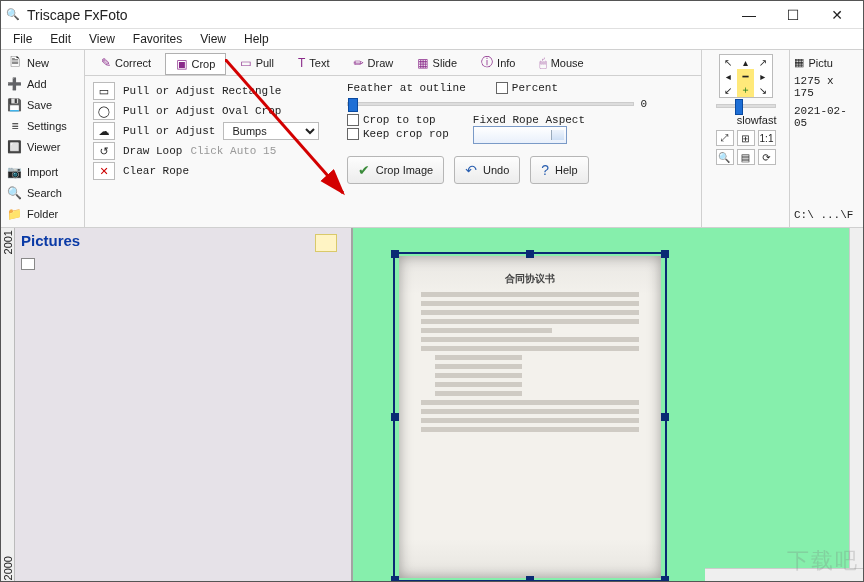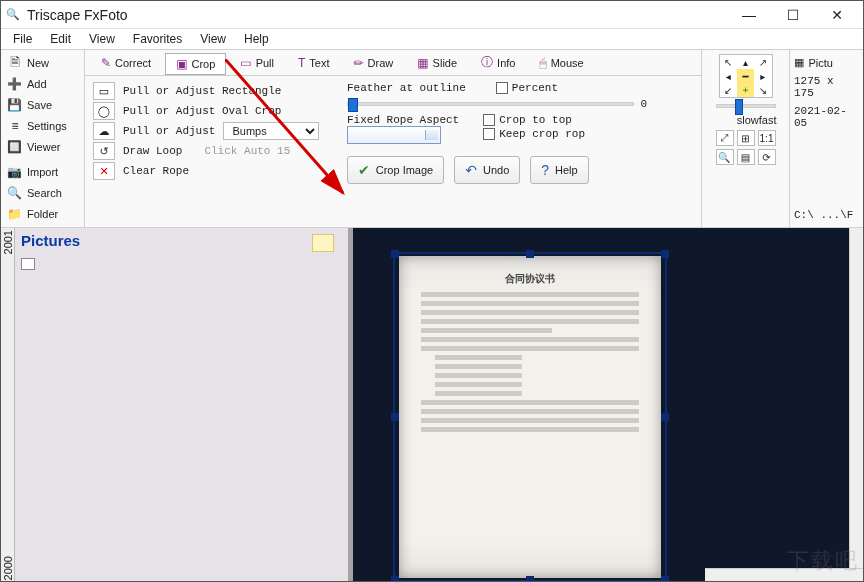--- a/index.html
+++ b/index.html
@@ -43,27 +43,27 @@
 .navcluster span{display:flex;align-items:center;justify-content:center;font-size:10px}
 .navcluster .mid{background:#ffe97a}
 .speedbar{width:60px;height:4px;background:#ddd;border:1px solid #ccc;position:relative;margin:2px 0}
 .speedbar .thumb{position:absolute;left:18px;top:-6px;width:8px;height:16px;background:#1e6fd6;border:1px solid #0a4aa0}
 .speedlabels{width:62px;display:flex;justify-content:flex-end;font-family:"Courier New",monospace;font-size:10px}
 .iconsgrid{display:grid;grid-template-columns:repeat(3,18px);gap:3px}
 .iconsgrid span{width:18px;height:16px;border:1px solid #bbb;display:flex;align-items:center;justify-content:center;font-size:10px;background:#fff}
 .farright{width:74px;border-left:1px solid #d0d0d0;padding:6px 4px;display:flex;flex-direction:column;gap:6px}
 .farright .pictu{display:flex;align-items:center;gap:4px;color:#8a2a8a}
 .main{display:flex;height:calc(100% - 28px - 20px - 178px)}
-.leftpanel{width:352px;background:#e6e2e8;border-right:5px solid #a3a3a3;position:relative}
+.leftpanel{width:352px;background:#e6e2e8;border-right:2px solid #a3a3a3;position:relative}
 .ruler{position:absolute;left:0;top:0;width:14px;height:100%;background:#efefef;border-right:1px solid #bbb;font-size:9px;display:flex;flex-direction:column;justify-content:space-between;align-items:center;padding:2px 0;color:#555}
 .ruler span{writing-mode:vertical-rl;transform:rotate(180deg)}
 .pic-header{position:absolute;left:20px;top:4px;font-size:15px;font-weight:bold;color:#0a3aa6}
 .note{position:absolute;right:14px;top:6px;width:22px;height:18px;background:#fff4c4;border:1px solid #d9c96a}
 .thumbph{position:absolute;left:20px;top:30px;width:14px;height:12px;border:1px solid #888;background:#fff}
-.canvas{flex:1;background:#0f172a;position:relative;overflow:hidden}
+.canvas{flex:1;background:#86efac;position:relative;overflow:hidden}
 .docwrap{position:absolute;left:40px;top:24px;width:274px;height:330px}
 .cropbox{position:absolute;left:0;top:0;right:0;bottom:0;border:2px solid #0a2a74}
 .handle{position:absolute;width:8px;height:8px;background:#0a2a74}
 .h-tl{left:-4px;top:-4px}.h-tr{right:-4px;top:-4px}.h-bl{left:-4px;bottom:-4px}.h-br{right:-4px;bottom:-4px}
 .h-tm{left:50%;top:-4px;margin-left:-4px}.h-bm{left:50%;bottom:-4px;margin-left:-4px}
 .h-ml{left:-4px;top:50%;margin-top:-4px}.h-mr{right:-4px;top:50%;margin-top:-4px}
 .docpage{position:absolute;left:6px;top:4px;right:6px;bottom:4px;background:linear-gradient(#e9e7e3,#f3f1ec 12%,#f3f1ec 88%,#e7e5e0);box-shadow:inset 0 0 14px rgba(0,0,0,.35);padding:16px 22px;overflow:hidden}
 .docpage .dtitle{text-align:center;font-size:10px;font-weight:bold;color:#444;margin-bottom:6px}
 .docpage .para{height:5px;background:#cfcbc4;margin:4px 0}
 .docpage .para.short{width:60%}
@@ -179,21 +179,21 @@
             <span class="lbl">Pull or Adjust Oval Crop</span>
           </div>
         <div class="shape-item">
             <span class="shape-ic">☁</span>
             <span class="lbl">Pull or Adjust</span>
             <select class="sel"><option>Bumps</option></select>
           </div>
         <div class="shape-item">
             <span class="shape-ic">↺</span>
             <span class="lbl">Draw Loop</span>
-            <span class="lbl dim" style="margin-left:14px">Click Auto  15</span>
+            <span class="lbl dim" style="">Click Auto  15</span>
           </div>
         <div class="shape-item">
             <span class="shape-ic" style="color:#c00">✕</span>
             <span class="lbl">Clear Rope</span>
           </div>
       </div>
 
       <div class="middle-col">
         <div style="display:flex;gap:30px;">
           <span class="monolbl">Feather at outline</span>
@@ -202,33 +202,33 @@
               <span class="monolbl">Percent</span>
             </div>
         </div>
         <div style="display:flex;align-items:center;gap:6px">
           <div class="slider" style="flex:1">
               <div class="thumb" style="left:0"></div>
             </div>
           <span class="monolbl">0</span>
         </div>
         <div style="display:flex;gap:24px">
-          <div>
-            <div class="monolbl">Fixed Rope Aspect</div>
-            <div class="combo"></div>
-          </div>
           <div style="display:flex;flex-direction:column;gap:2px">
             <div class="cb">
                 <span class="box"></span>
                 <span class="monolbl">Crop to top</span>
               </div>
             <div class="cb">
                 <span class="box"></span>
                 <span class="monolbl">Keep crop rop</span>
               </div>
+          </div>
+          <div>
+            <div class="monolbl">Fixed Rope Aspect</div>
+            <div class="combo"></div>
           </div>
         </div>
         <div class="btns">
           <div class="btn">
               <span class="bic" style="color:#3a8b3a">✔</span>
               <span>Crop Image</span>
             </div>
           <div class="btn">
               <span class="bic" style="color:#2a5fb0">↶</span>
               <span>Undo</span>

